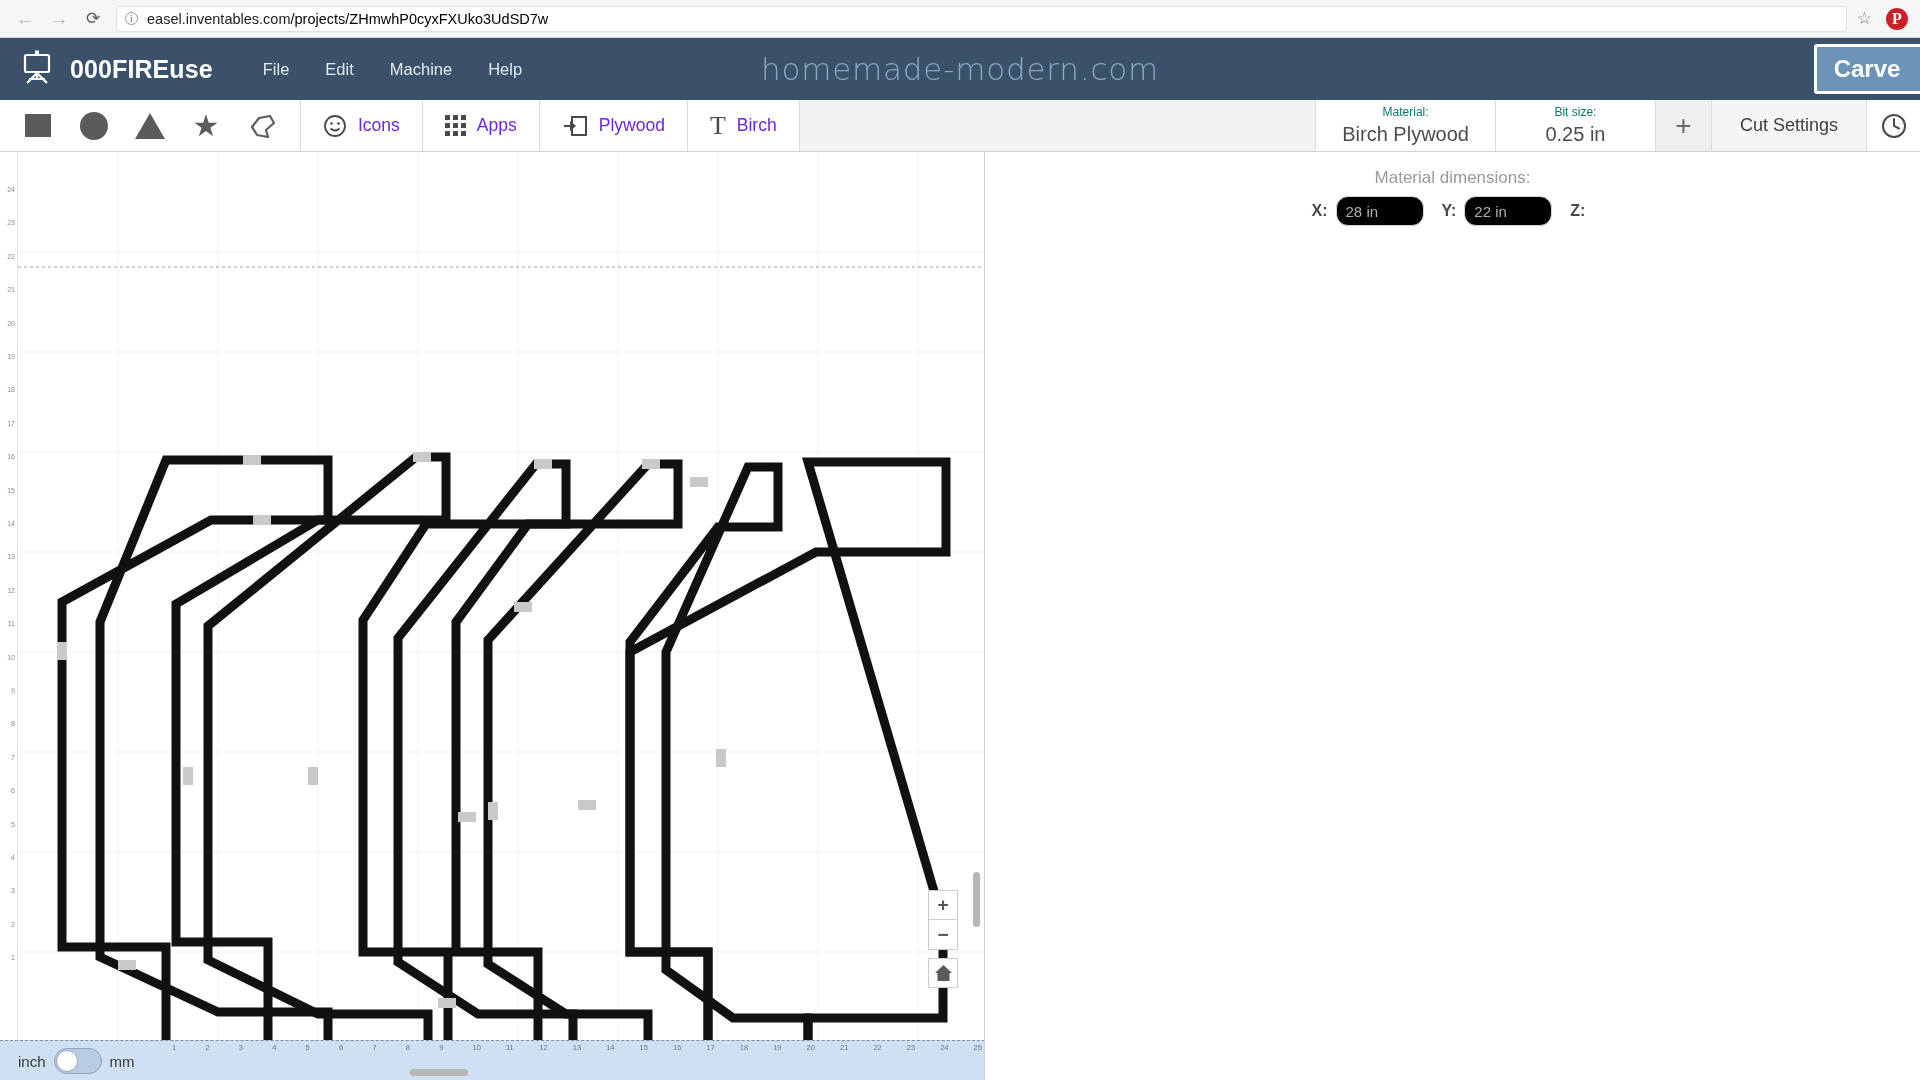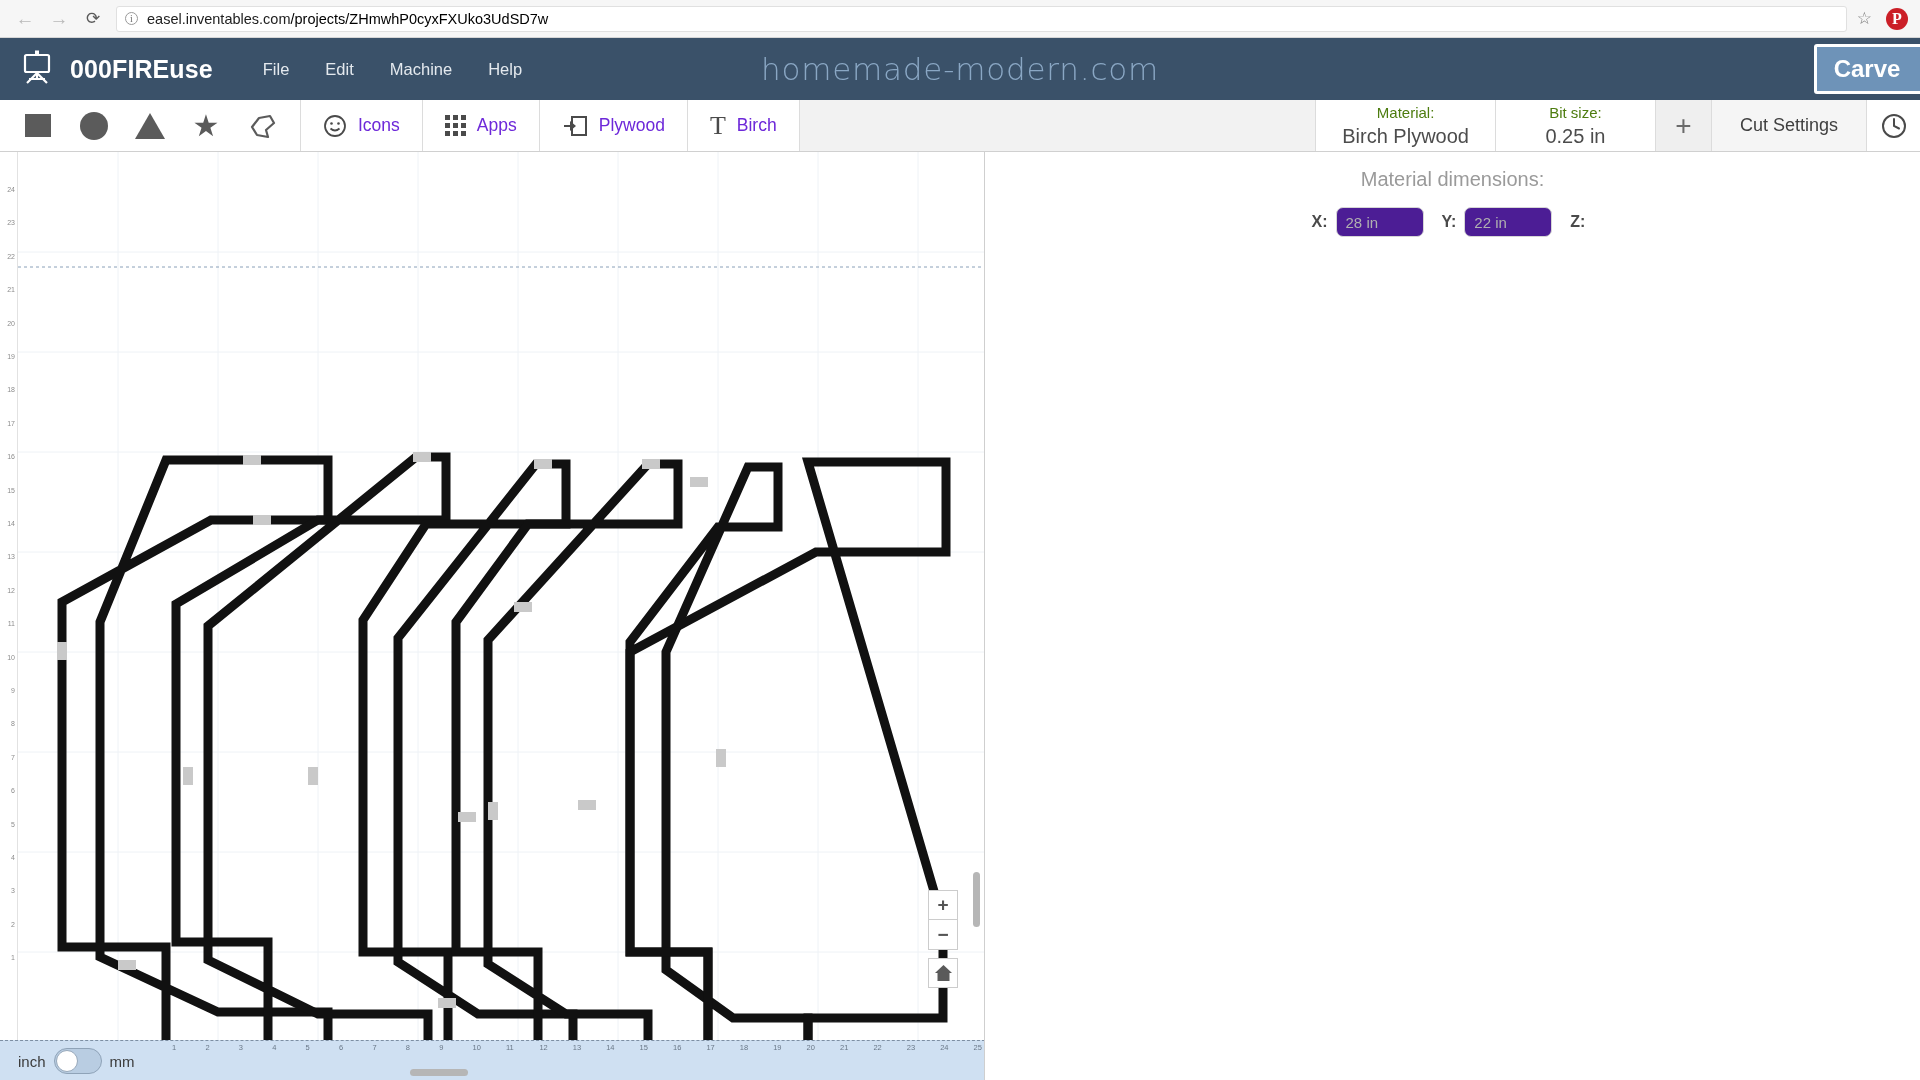--- a/index.html
+++ b/index.html
@@ -109,21 +109,21 @@
     display: grid; grid-template-columns: repeat(3, 5px);
     grid-template-rows: repeat(3, 5px); gap: 3px;
   }
   .apps-grid i { background: #4a4a4a; display: block; }
   .toolbar-spacer { flex: 1; border-left: 1px solid #dcdcdc; background: #f2f2f2; }
   .info-cell {
     border-left: 1px solid #dcdcdc;
     display: flex; flex-direction: column; align-items: center;
     justify-content: center; padding: 0 26px; min-width: 160px;
   }
-  .info-cell .k { font-size: 15px; color: #4d7c0f; line-height: 1.45; }
+  .info-cell .k { font-size: 12px; color: #0f766e; line-height: 1.45; }
   .info-cell .v { font-size: 20px; color: #4c4c4c; line-height: 1.25; }
   .plus-cell {
     border-left: 1px solid #dcdcdc; background: #efefef;
     width: 56px; display: flex; align-items: center; justify-content: center;
     font-size: 28px; color: #6b6b6b; font-weight: 300;
   }
   .cut-settings-cell {
     border-left: 1px solid #dcdcdc; background: #f5f5f5;
     display: flex; align-items: center; justify-content: center;
     padding: 0 28px; font-size: 18px; color: #3f3f3f; white-space: nowrap;
@@ -202,26 +202,26 @@
     width: 58px; height: 7px; background: #b6b6b6; border-radius: 4px; z-index: 9;
   }
 
   .preview-pane {
     flex: 1; height: 928px; position: relative; background: #ffffff;
   }
   .matdims {
     position: absolute; top: 16px; right: 0; left: 0;
     display: flex; flex-direction: column; align-items: center;
   }
-  .matdims-title { font-size: 20px; color: #9a9a9a; margin-bottom: 16px; }
+  .matdims-title { font-size: 17px; color: #9a9a9a; margin-bottom: 8px; }
   .matdims-row { display: flex; align-items: center; gap: 0; }
   .dim-lbl { font-size: 16px; color: #4a4a4a; font-weight: bold; margin: 0 8px 0 18px; }
   .dim-input {
-    width: 88px; height: 30px; border: 1px solid #d6d6d6; border-radius: 7px;
-    background: #4c1d95; font-size: 15px; color: #b0b0b0;
+    width: 88px; height: 30px; border: 1px solid #d6d6d6; border-radius: 12px;
+    background: #000000; font-size: 15px; color: #b0b0b0;
     padding: 0 9px; display: flex; align-items: center;
     font-family: "Liberation Sans", sans-serif;
   }
 </style>
 </head>
 <body>
 
 <div class="browser-bar">
   <div class="nav-btn">←</div>
   <div class="nav-btn">→</div>

